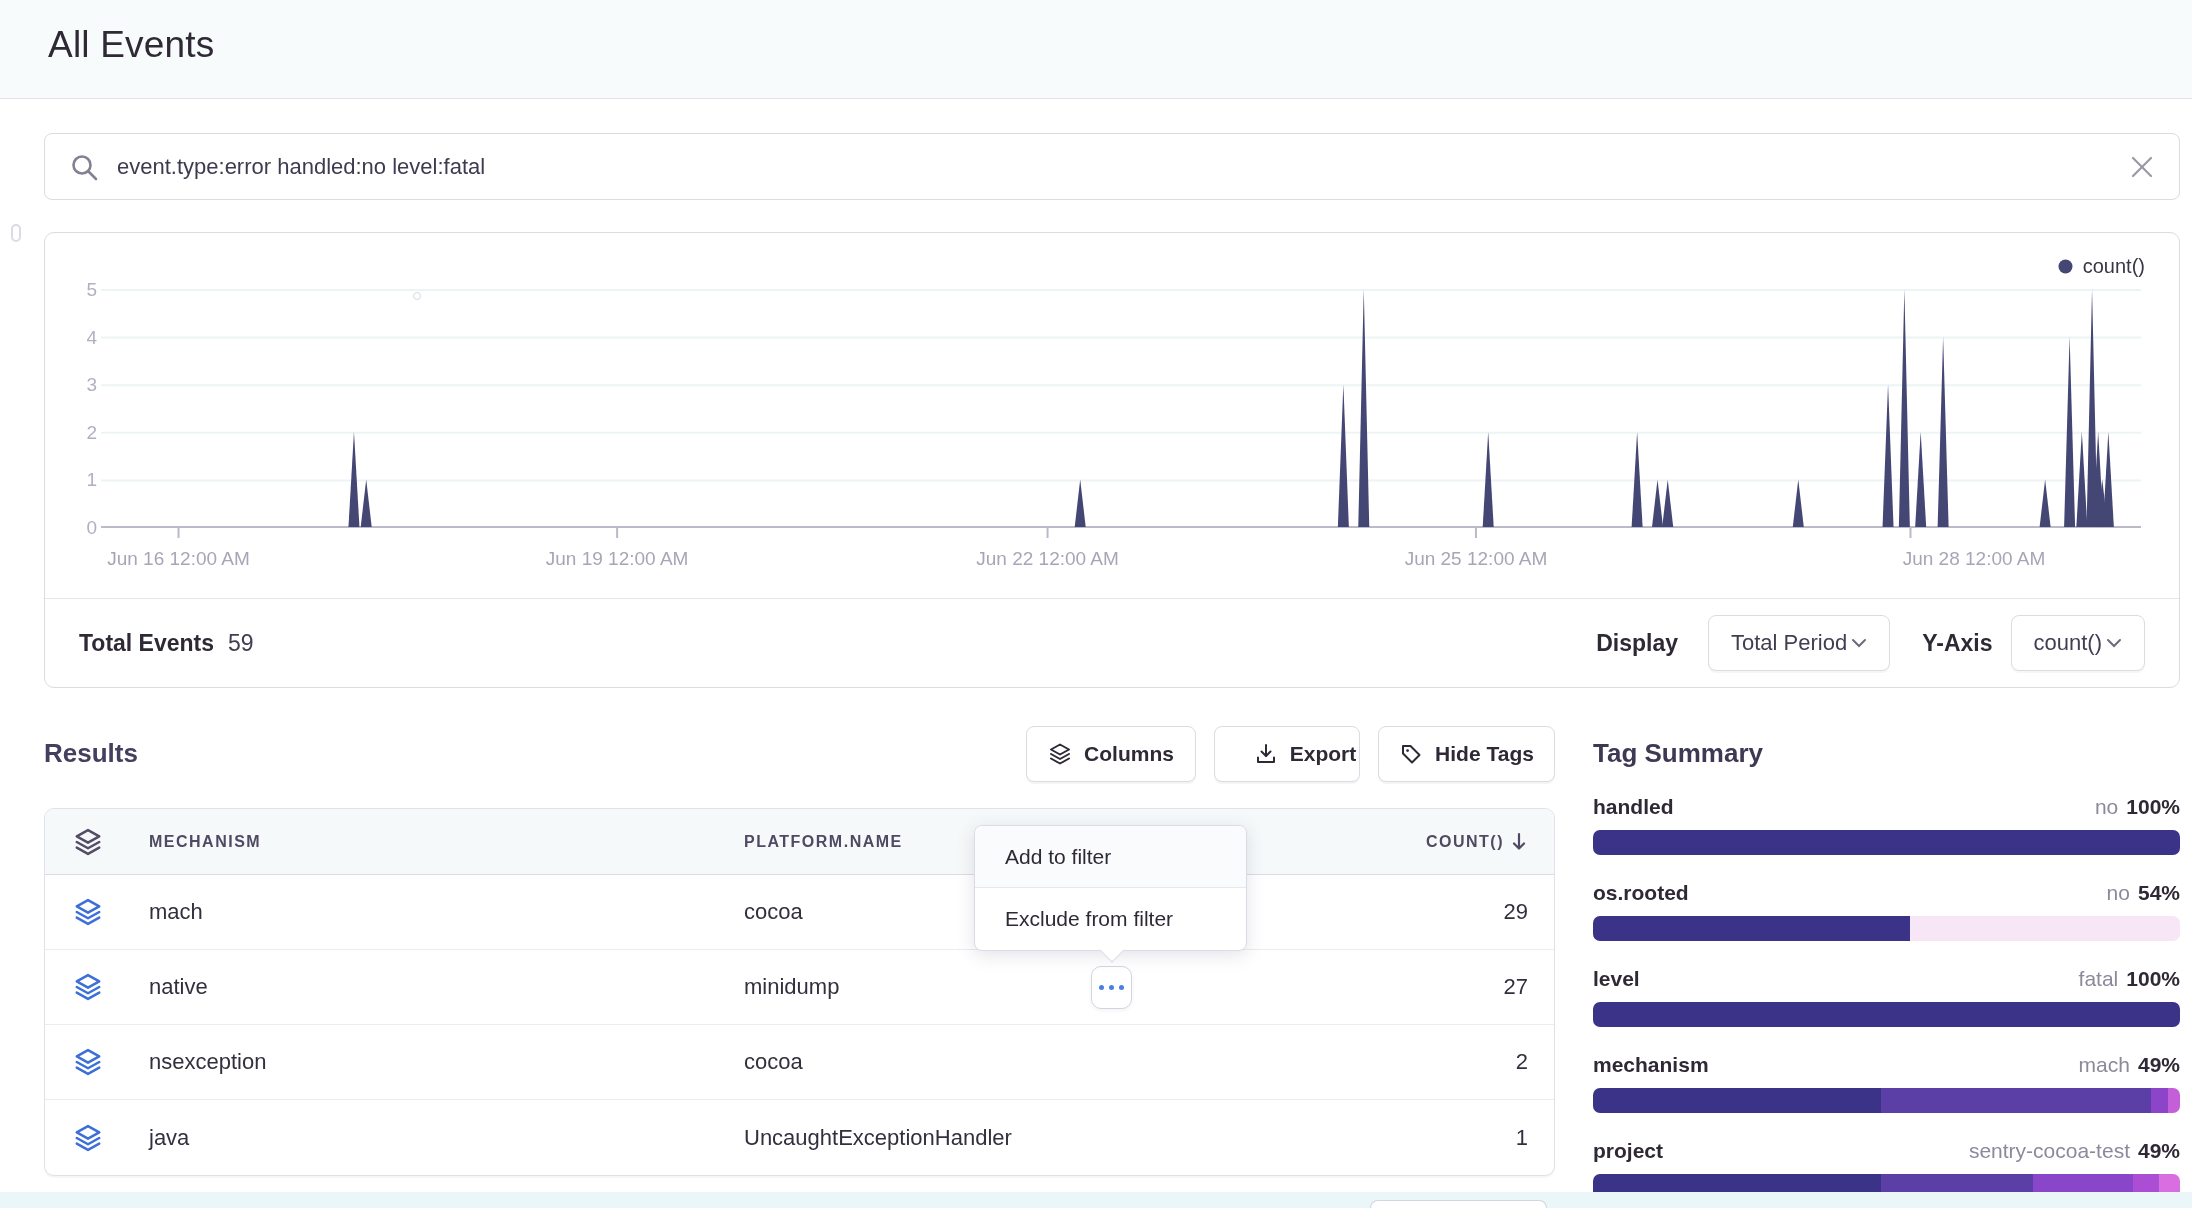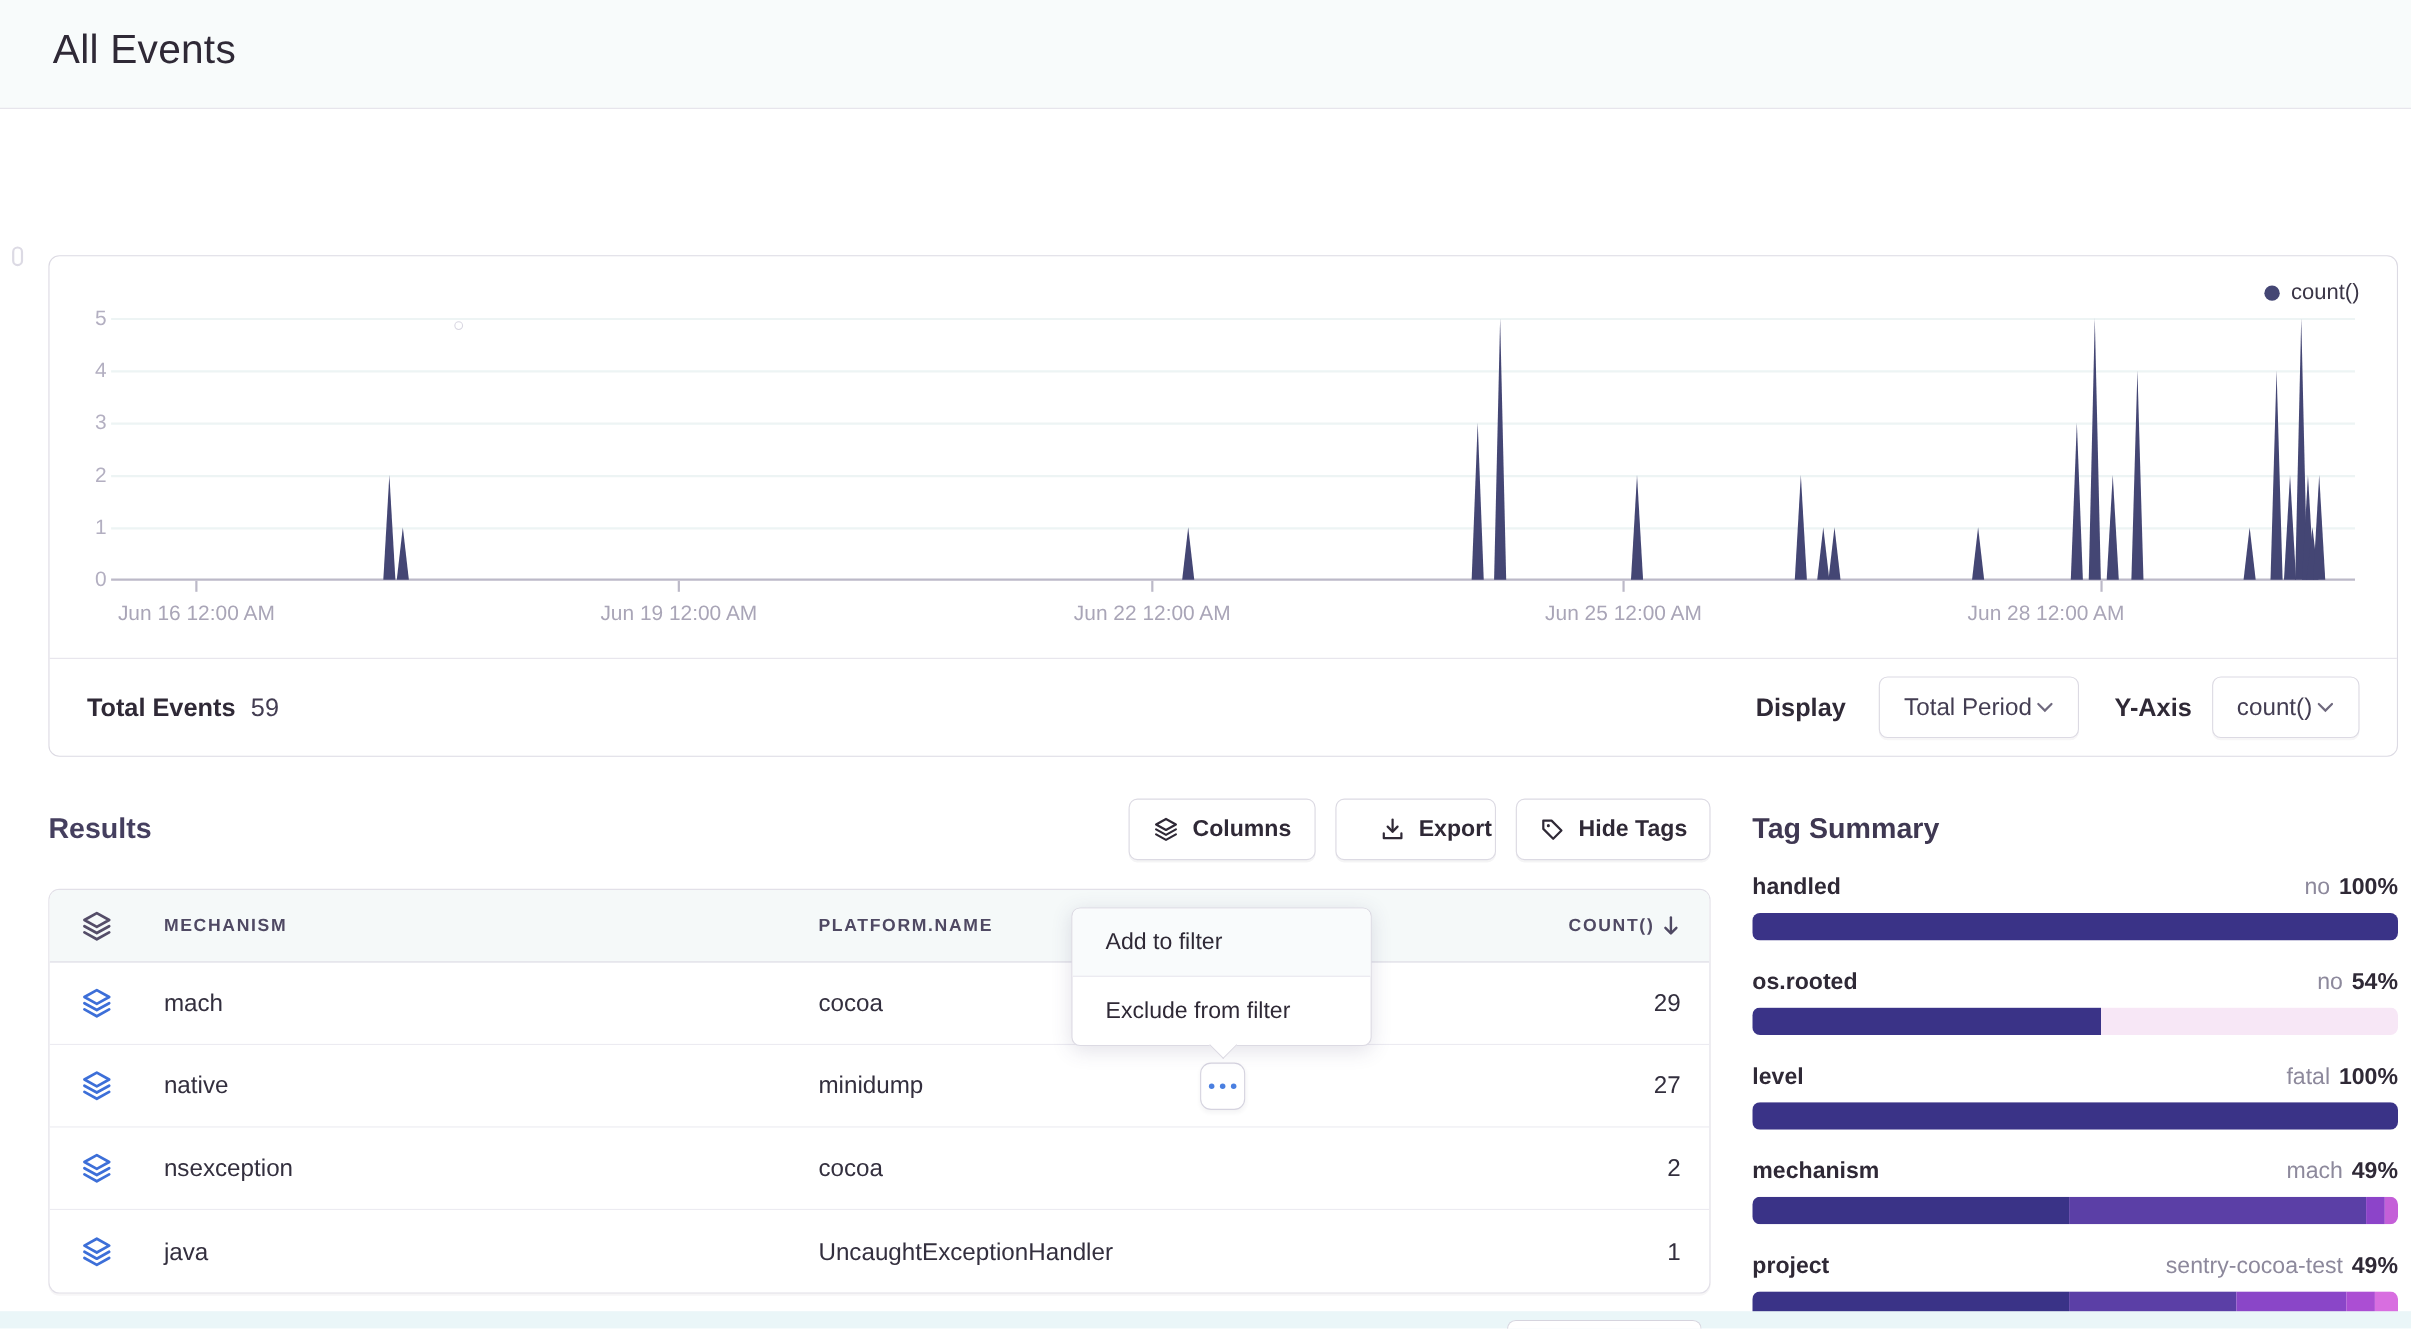--- a/index.html
+++ b/index.html
@@ -104,20 +104,35 @@
 <body>
 
 <div id="app">
 
   <div class="topband">
     <div class="page-title">All Events</div>
   </div>
 
   <div class="pip"></div>
 
+  <div class="searchbar">
+    <span class="icon">
+      <svg width="30" height="30" viewBox="0 0 30 30" fill="none" stroke="#847f92" stroke-width="2.6" stroke-linecap="round">
+        <circle cx="13" cy="13" r="8.5"></circle>
+          <line x1="19.5" y1="19.5" x2="27" y2="27"></line>
+      </svg>
+    </span>
+    <input type="text" value="event.type:error handled:no level:fatal" style="">
+    <span class="icon">
+      <svg width="26" height="26" viewBox="0 0 26 26" stroke="#9b97a6" stroke-width="2.2" stroke-linecap="round">
+        <line x1="4" y1="4" x2="22" y2="22"></line>
+          <line x1="22" y1="4" x2="4" y2="22"></line>
+      </svg>
+    </span>
+  </div>
 
   <div class="chart-panel">
     <div class="legend">
       <svg width="15" height="15">
           <circle cx="7.5" cy="7.5" r="7" fill="#444674"></circle>
         </svg>
       <span class="legend-label">count()</span>
     </div>
     <div id="ylabels">
         <div class="ylab" style="top: 284px;">0</div>
@@ -160,21 +175,21 @@
         <polygon points="1991.6599999999999,256 1997.1599999999999,160.8 2002.6599999999999,256" fill="#444674"></polygon>
         <polygon points="1995.74,256 2001.24,208.4 2006.74,256" fill="#444674"></polygon>
         <polygon points="2001.86,256 2007.36,160.8 2012.86,256" fill="#444674"></polygon>
       </svg>
     <div class="chart-marker"></div>
     <div id="xlabels">
         <div class="xlab" style="left: 13.52px;">Jun 16 12:00 AM</div>
         <div class="xlab" style="left: 452.12px;">Jun 19 12:00 AM</div>
         <div class="xlab" style="left: 882.56px;">Jun 22 12:00 AM</div>
         <div class="xlab" style="left: 1310.96px;">Jun 25 12:00 AM</div>
-        <div class="xlab" style="left: 1695px;">Jun 28 12:00 AM</div>
+        <div class="xlab" style="left: 1809px;">Jun 28 12:00 AM</div>
       </div>
 
     <div class="chart-footer">
       <span class="total-label">Total Events</span>
       <span class="total-value">59</span>
       <div class="footer-right">
         <span class="ctl-label dd-display">Display</span>
         <div class="dropdown">
           <span>Total Period</span>
           <svg width="16" height="10" viewBox="0 0 16 10" fill="none" stroke="#6f697e" stroke-width="2" stroke-linecap="round">

